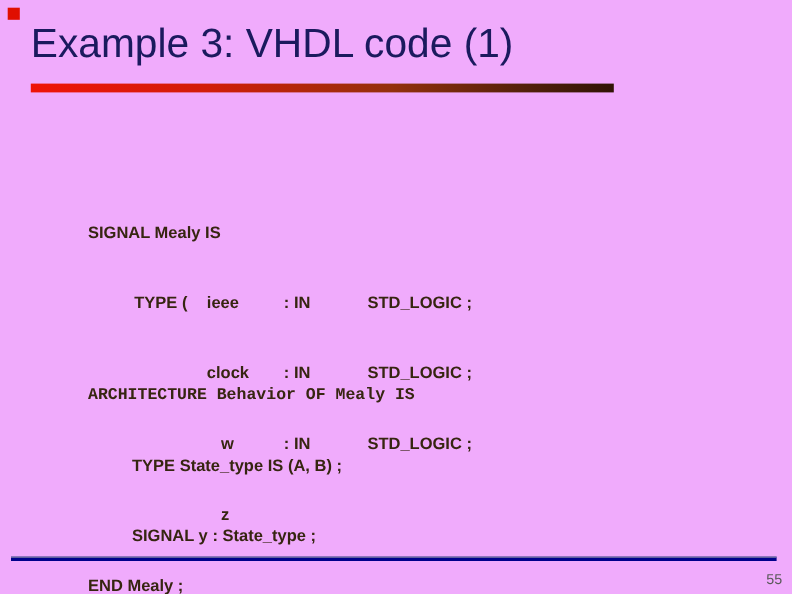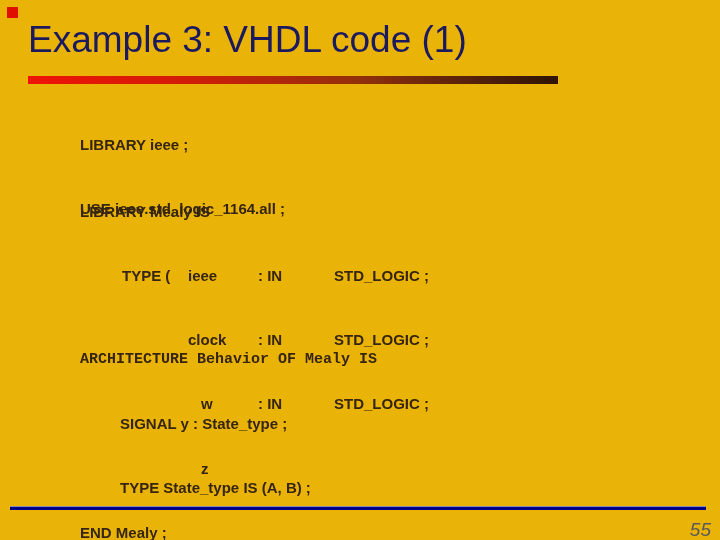--- a/index.html
+++ b/index.html
@@ -8,21 +8,21 @@
     width: 720px;
     height: 540px;
     background: #ffffff;
     font-family: "Liberation Sans", sans-serif;
     overflow: hidden;
   }
   #slide {
     position: relative;
     width: 720px;
     height: 540px;
-    background: #eab308;
+    background: #f0abfc;
   }
   
   #corner-square {
     position: absolute;
     left: 7px;
     top: 7px;
     width: 11px;
     height: 11px;
     background: #e00f00;
   }
@@ -75,43 +75,38 @@
     top: 506px;
     width: 696px;
     height: 3px;
     background: #00008b;
     border-top: 1px solid #8b8ba8;
   }
   #page-number {
     position: absolute;
     right: 9px;
     top: 519px;
-    font-size: 19px;
+    font-size: 13px;
     color: #5a5a5a;
-    font-style: italic;
   }
 </style>
 </head>
 <body>
 
 <div id="slide">
 
   <div id="corner-square"></div>
 
   <div id="title">Example 3: VHDL code (1)</div>
 
   <div id="title-bar"></div>
 
-  <div id="code-library" class="code">
-    <div>LIBRARY ieee ;</div>
-    <div>USE ieee.std_logic_1164.all ;</div>
-  </div>
 
   <div id="code-entity" class="code">
-    <div>LIBRARY Mealy IS</div>
+    <div>SIGNAL Mealy IS</div>
     <div class="port-row">
       <span class="pkw">TYPE (</span>
       <span class="pname">ieee</span>
       <span class="pdir">: IN</span>
       <span class="ptype">STD_LOGIC ;</span>
     </div>
     <div class="port-row">
       <span class="pkw"></span>
       <span class="pname">clock</span>
       <span class="pdir">: IN</span>
@@ -125,22 +120,22 @@
     </div>
     <div class="port-row shifted">
       <span class="pkw"></span>
       <span class="pname">z</span>
     </div>
     <div>END Mealy ;</div>
   </div>
 
   <div id="code-arch" class="code">
     <div class="ind0">ARCHITECTURE Behavior OF Mealy IS</div>
+    <div class="ind1">TYPE State_type IS (A, B) ;</div>
     <div class="ind1">SIGNAL y : State_type ;</div>
-    <div class="ind1">TYPE State_type IS (A, B) ;</div>
     
     
     
     
     
     
   </div>
 
   <div id="footer-line"></div>
 

